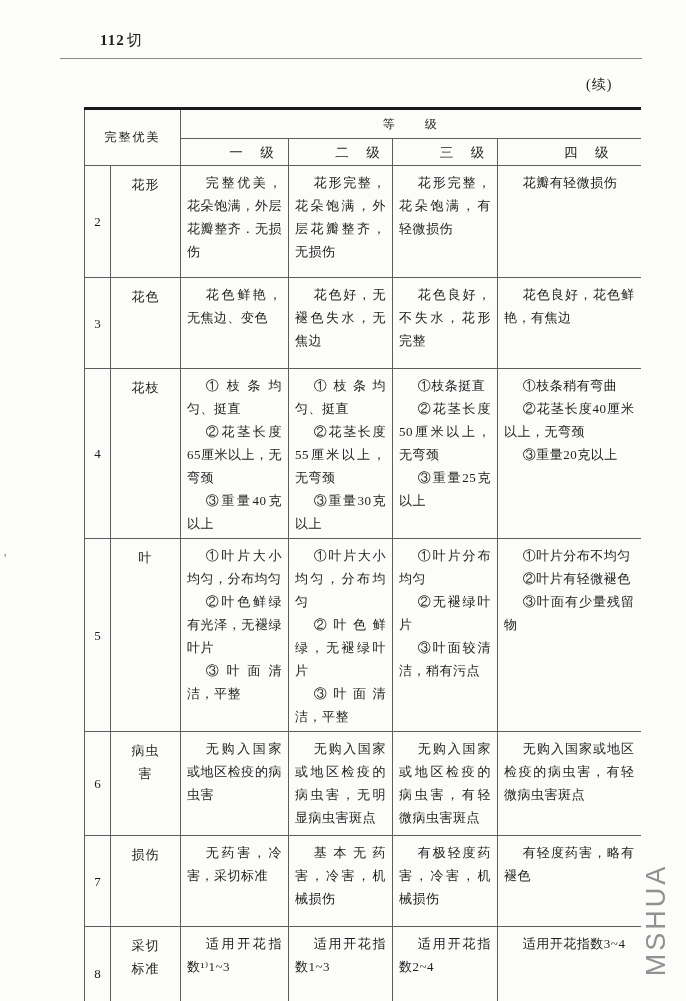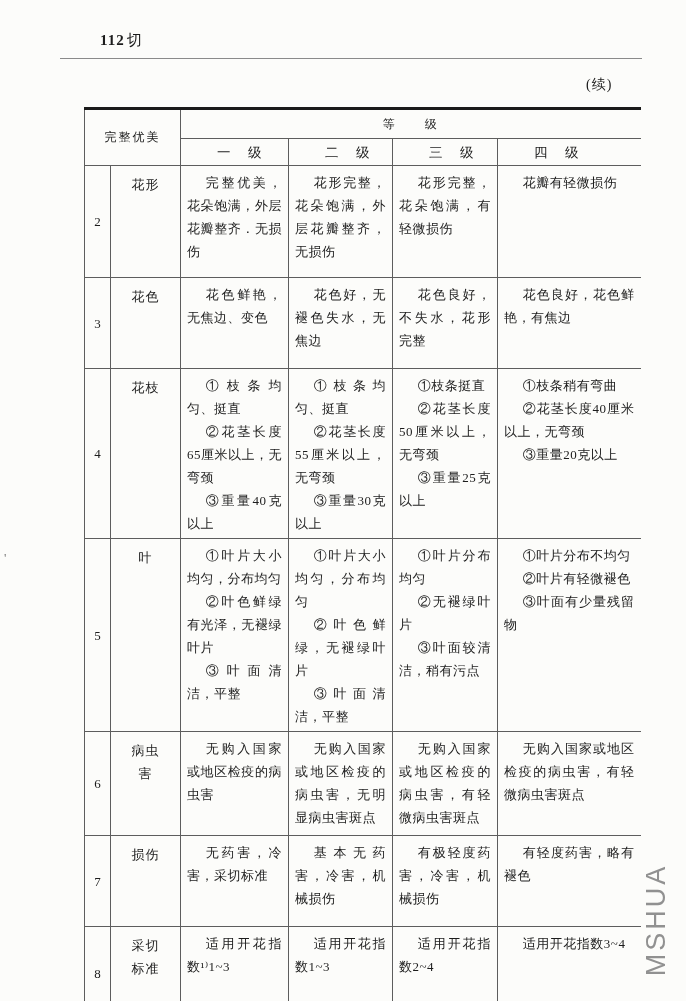--- a/index.html
+++ b/index.html
@@ -19,21 +19,21 @@
   table.grading{
     position:absolute;left:84px;top:107px;width:556px;
     border-collapse:collapse;table-layout:fixed;
     border-top:3px solid #1a1a1a;border-bottom:3px solid #1a1a1a;
     border-left:1px solid #5d5d5d;
     font-size:13px;line-height:23px;
   }
   .grading th,.grading td{border:1px solid #5d5d5d;font-weight:normal;padding:0;}
   .grading th:last-child,.grading td:last-child{border-right:none;}
   .grading .h1 th{height:28px;text-align:center;letter-spacing:2px;font-size:12px;margin-top:32px;}
-  .grading .h2 th{height:26px;text-align:left;letter-spacing:2px;font-size:13.5px;padding-left:36px;}
+  .grading .h2 th{height:26px;text-align:center;letter-spacing:2px;font-size:13.5px;padding-left:36px;}
   .grading .item-head{letter-spacing:1px;}
   .grading td.num{text-align:center;vertical-align:middle;font-size:13px;}
   .grading td.item{text-align:center;vertical-align:top;padding:7px 19px 0;letter-spacing:1px;}
   .grading td.cell{vertical-align:top;padding:5px 6px 3px;text-align:justify;letter-spacing:0.5px;}
   .grading td.cell p{margin:0;text-indent:1.45em;}
   .r0 td{height:103px;} .r1 td{height:82px;} .r2 td{height:160px;}
   .r3 td{height:179px;} .r4 td{height:95px;} .r5 td{height:82px;} .r6 td{height:84px;}
   
   .watermark{
     position:absolute;left:583px;top:905px;width:145px;height:30px;

